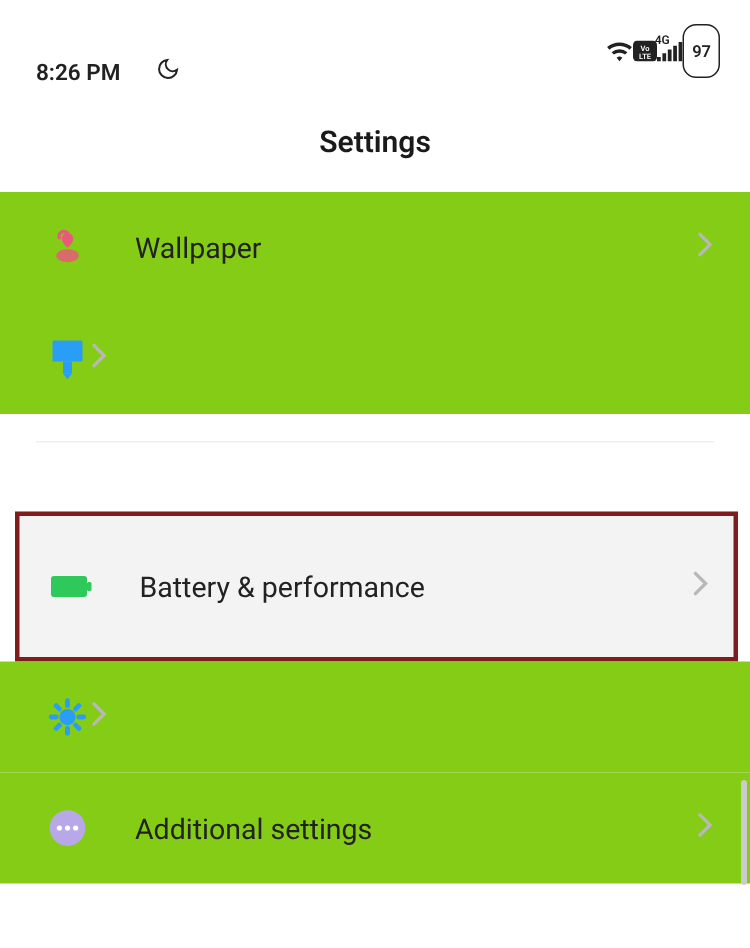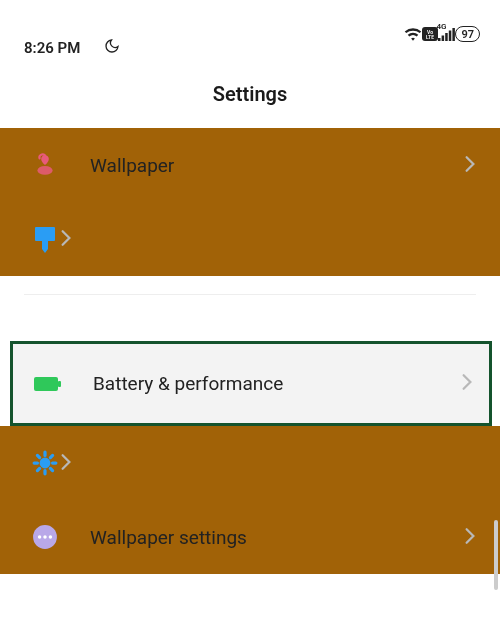--- a/index.html
+++ b/index.html
@@ -29,28 +29,28 @@
     font-size: 20px;
     font-weight: 600;
     padding: 16px 0 22px;
   }
   .list { }
   .row {
     display:flex;
     align-items:center;
     padding: 0 24px 0 30px;
     height: 74px;
-    background:#a16207;
+    background:#84cc16;
   }
   .row.highlight {
     background:#f3f3f3;
-    border: 3px solid #14532d;
+    border: 3px solid #7f1d1d;
     margin: 0 8px 0 10px;
     padding: 0 16px 0 20px;
-    height: 85px;
+    height: 100px;
   }
   .icw {
     width: 30px; height:30px;
     display:flex; align-items:center; justify-content:center;
     flex-shrink:0;
   }
   .label {
     margin-left: 30px;
     font-size: 19px;
     flex: 1;
@@ -62,21 +62,21 @@
     font-weight: 300;
   }
   .divider {
     height:1px;
     background:#eee;
     margin: 18px 24px 22px;
   }
   .section-gap { height: 24px; }
   .battery-pill {
     border:1.6px solid #222; border-radius:9px;
-    padding: 0 5px; height:16px;
+    padding: 0 5px; height:36px;
     display:inline-flex; align-items:center; justify-content:center;
     font-size:11px; font-weight:600;
   }
   .scrollbar {
     position:absolute;
     right:2px;
     top:520px;
     width:4px;
     height:70px;
     background:#ccc;
@@ -194,21 +194,21 @@
 
   <div class="row">
     <span class="icw">
       <svg width="26" height="26" viewBox="0 0 24 24">
           <circle cx="12" cy="12" r="11" fill="#b9a8e8"></circle>
           <circle cx="7" cy="12" r="1.6" fill="#fff"></circle>
           <circle cx="12" cy="12" r="1.6" fill="#fff"></circle>
           <circle cx="17" cy="12" r="1.6" fill="#fff"></circle>
         </svg>
     </span>
-    <span class="label">Wallpaper settings</span>
+    <span class="label">Additional settings</span>
     <span class="chev">
       <svg width="12" height="18" viewBox="0 0 10 16" fill="none" stroke="#b8b8b8" stroke-width="2" stroke-linecap="round">
           <path d="M2 2l6 6-6 6"></path>
         </svg>
     </span>
   </div>
 
 </div>
 
 <div class="scrollbar"></div>

